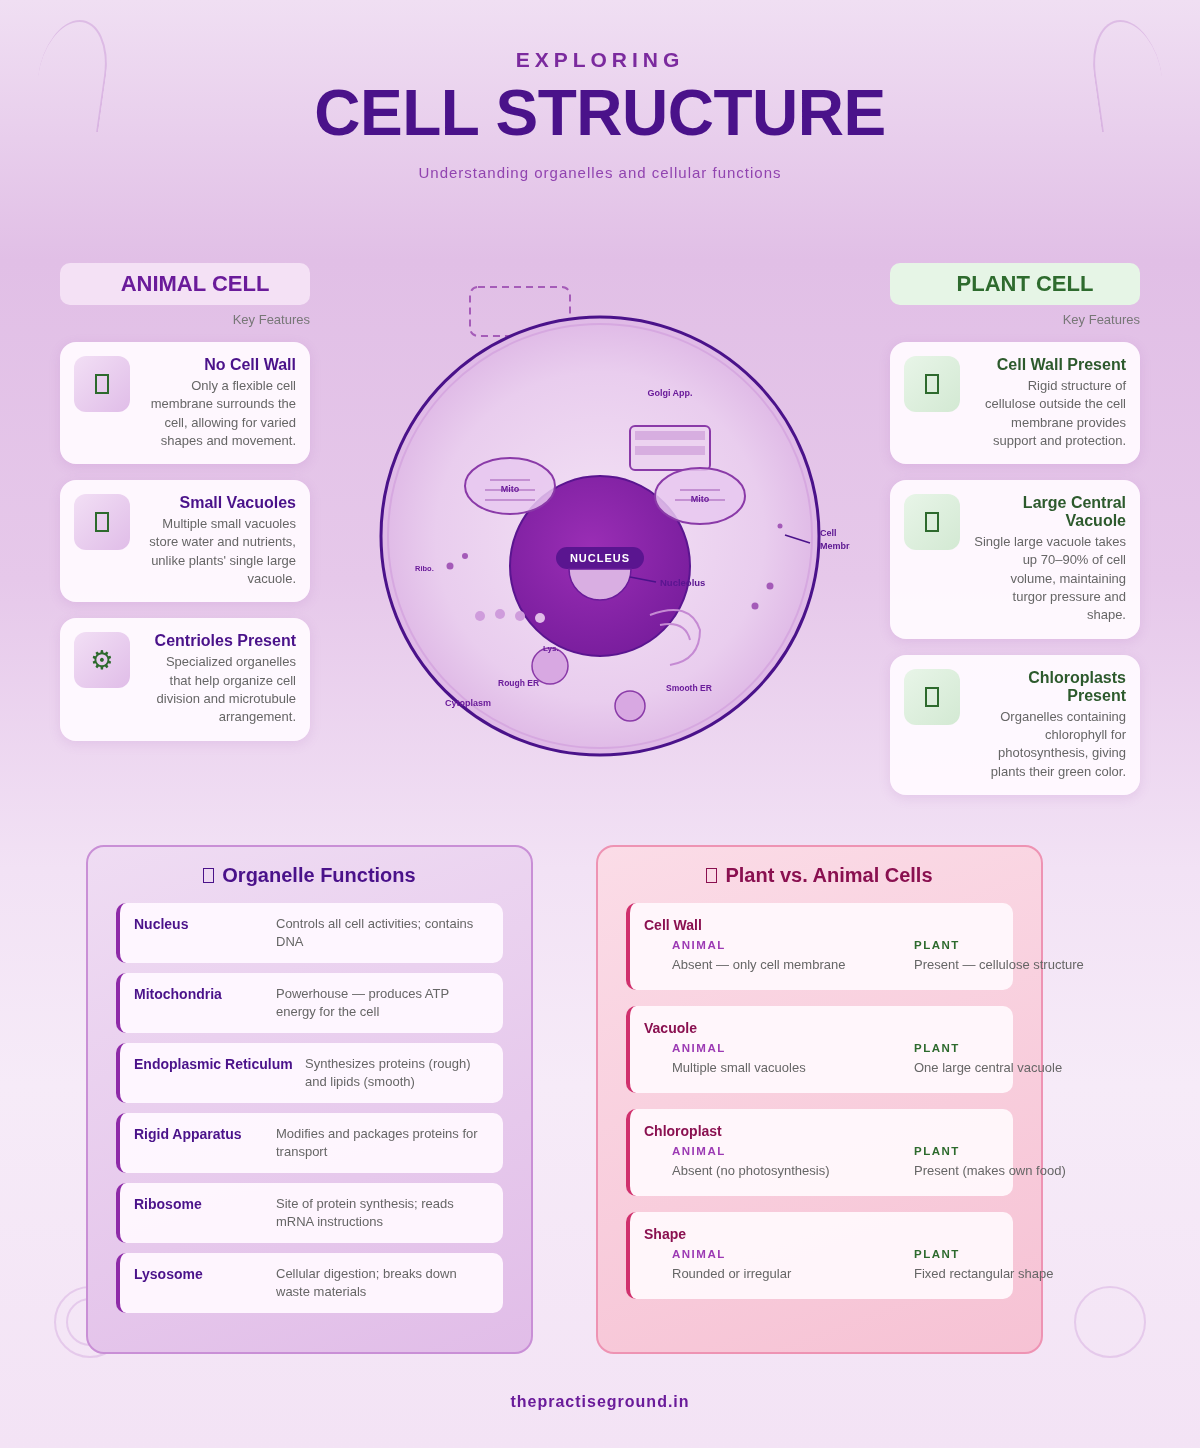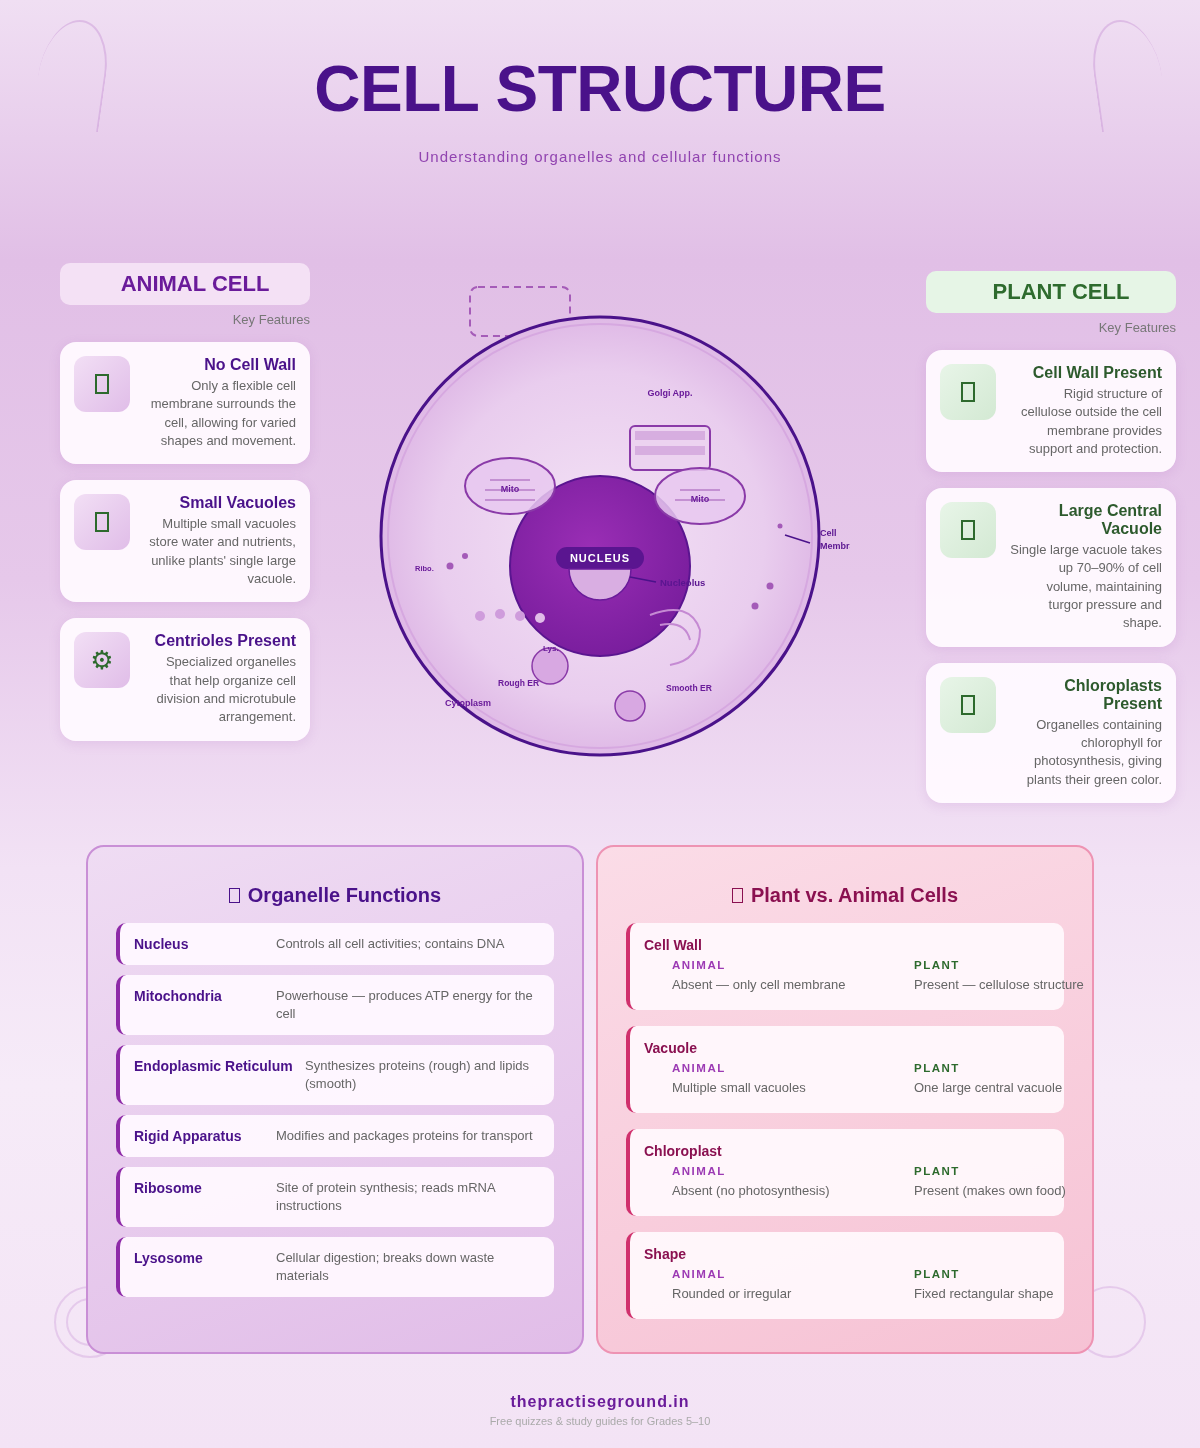--- a/index.html
+++ b/index.html
@@ -11,26 +11,26 @@
     color: #333;
   }
   .deco-arc { position: absolute; border: 2px solid rgba(190,130,205,0.35); border-radius: 50% 50% 0 0; }
   .deco-ring { position: absolute; border-radius: 50%; border: 2px solid rgba(200,150,215,0.35); }
 
   
   .header { position: absolute; top: 48px; left: 0; width: 1200px; text-align: center; }
   .eyebrow { font-size: 21px; font-weight: 700; letter-spacing: 5px; color: #7b2a9e; }
   .main-title { margin-top: 6px; font-size: 64px; font-weight: 700; color: #4a128a; letter-spacing: -0.5px; line-height: 1.1; }
   .subtitle { margin-top: 10px; font-size: 25px; font-weight: 700; color: #7d2a9c; }
-  .tagline { margin-top: 24px; font-size: 15px; letter-spacing: 1px; color: #9144b0; }
+  .tagline { margin-top: 16px; font-size: 15px; letter-spacing: 1px; color: #9144b0; }
 
   
   .side-col { position: absolute; top: 263px; width: 250px; }
   .side-col.left { left: 60px; }
-  .side-col.right { left: 926px; margin-top: 8px; }
+  .side-col.right { left: 890px; }
   .side-title { height: 42px; border-radius: 10px; display: flex; align-items: center; justify-content: center; font-size: 22px; font-weight: 700; padding-left: 20px; }
   .left .side-title { background: rgba(250,236,250,0.75); color: #6a1b9a; }
   .right .side-title { background: #e6f5e6; color: #2e6b2e; }
   .side-sub { text-align: right; font-size: 13px; color: #777; margin-top: 7px; height: 16px; }
   .feature-card {
     margin-top: 16px; background: rgba(255,250,255,0.95); border-radius: 16px;
     box-shadow: 0 3px 12px rgba(160,90,180,0.15);
     display: flex; padding: 14px 14px 14px 14px; gap: 14px; text-align: right;
   }
   .side-sub + .feature-card { margin-top: 14px; }
@@ -41,21 +41,21 @@
   .feature-body { flex: 1; }
   .feature-title { font-size: 16px; font-weight: 700; line-height: 18px; margin-top: 0; }
   .left .feature-title { color: #4a128a; }
   .right .feature-title { color: #2d5a2d; }
   .feature-desc { font-size: 13px; color: #666; line-height: 18.3px; margin-top: 3px; }
 
   
   .diagram { position: absolute; left: 370px; top: 280px; width: 480px; height: 490px; }
 
   
-  .panel { position: absolute; top: 845px; width: 498px; height: 509px; border-radius: 18px; padding: 36px 28px 0 28px; }
+  .panel { position: absolute; top: 845px; width: 447px; height: 509px; border-radius: 18px; padding: 16px 28px 0 28px; }
   .panel.functions { left: 86px; background: linear-gradient(160deg, #efdcf3, #e1bde8); border: 2px solid #c98fd6; }
   .panel.compare { left: 596px; background: linear-gradient(160deg, #fbdce7, #f6c2d4); border: 2px solid #ee93b3; }
   .panel-title { text-align: center; font-size: 20px; font-weight: 700; height: 24px; line-height: 24px; }
   .functions .panel-title { color: #4a128a; }
   .compare .panel-title { color: #8a1050; }
   .panel-title .pg { display: inline-block; width: 11px; height: 15px; border: 1.5px solid currentColor; margin-right: 8px; vertical-align: -1px; }
 
   .func-list { margin-top: 16px; }
   .func-row {
     background: rgba(255,248,255,0.95); border-radius: 10px; border-left: 4px solid #8e2aa8;
@@ -86,20 +86,21 @@
 </head>
 <body>
 
 <div class="deco-arc" style="left:38px;top:20px;width:68px;height:112px;border-bottom:none;border-left:none;transform:skewX(-8deg);"></div>
 <div class="deco-arc" style="left:1094px;top:20px;width:68px;height:112px;border-bottom:none;border-right:none;transform:skewX(8deg);"></div>
 <div class="deco-ring" style="left:54px;top:1286px;width:72px;height:72px;"></div>
 <div class="deco-ring" style="left:66px;top:1298px;width:48px;height:48px;"></div>
 <div class="deco-ring" style="left:1074px;top:1286px;width:72px;height:72px;"></div>
 
 <header class="header">
+  <div class="eyebrow">EXPLORING</div>
   <h1 class="main-title">CELL STRUCTURE</h1>
   <div class="tagline">Understanding organelles and cellular functions</div>
 </header>
 
 <section class="side-col left">
   <div class="side-title">ANIMAL CELL</div>
   <div class="side-sub">Key Features</div>
 
   <div class="feature-card">
     <div class="feature-icon">
@@ -322,14 +323,13 @@
             <div class="cmp-label plant">PLANT</div>
             <div class="cmp-val">Fixed rectangular shape</div>
           </div>
       </div>
     </div>
   </div>
 </section>
 
 <footer class="footer">
   <div class="footer-site">thepractiseground.in</div>
-  <div class="footer-note">Free quizzes &amp; study guides for Grades 5–10</div>
 </footer>
 
 </body></html>

